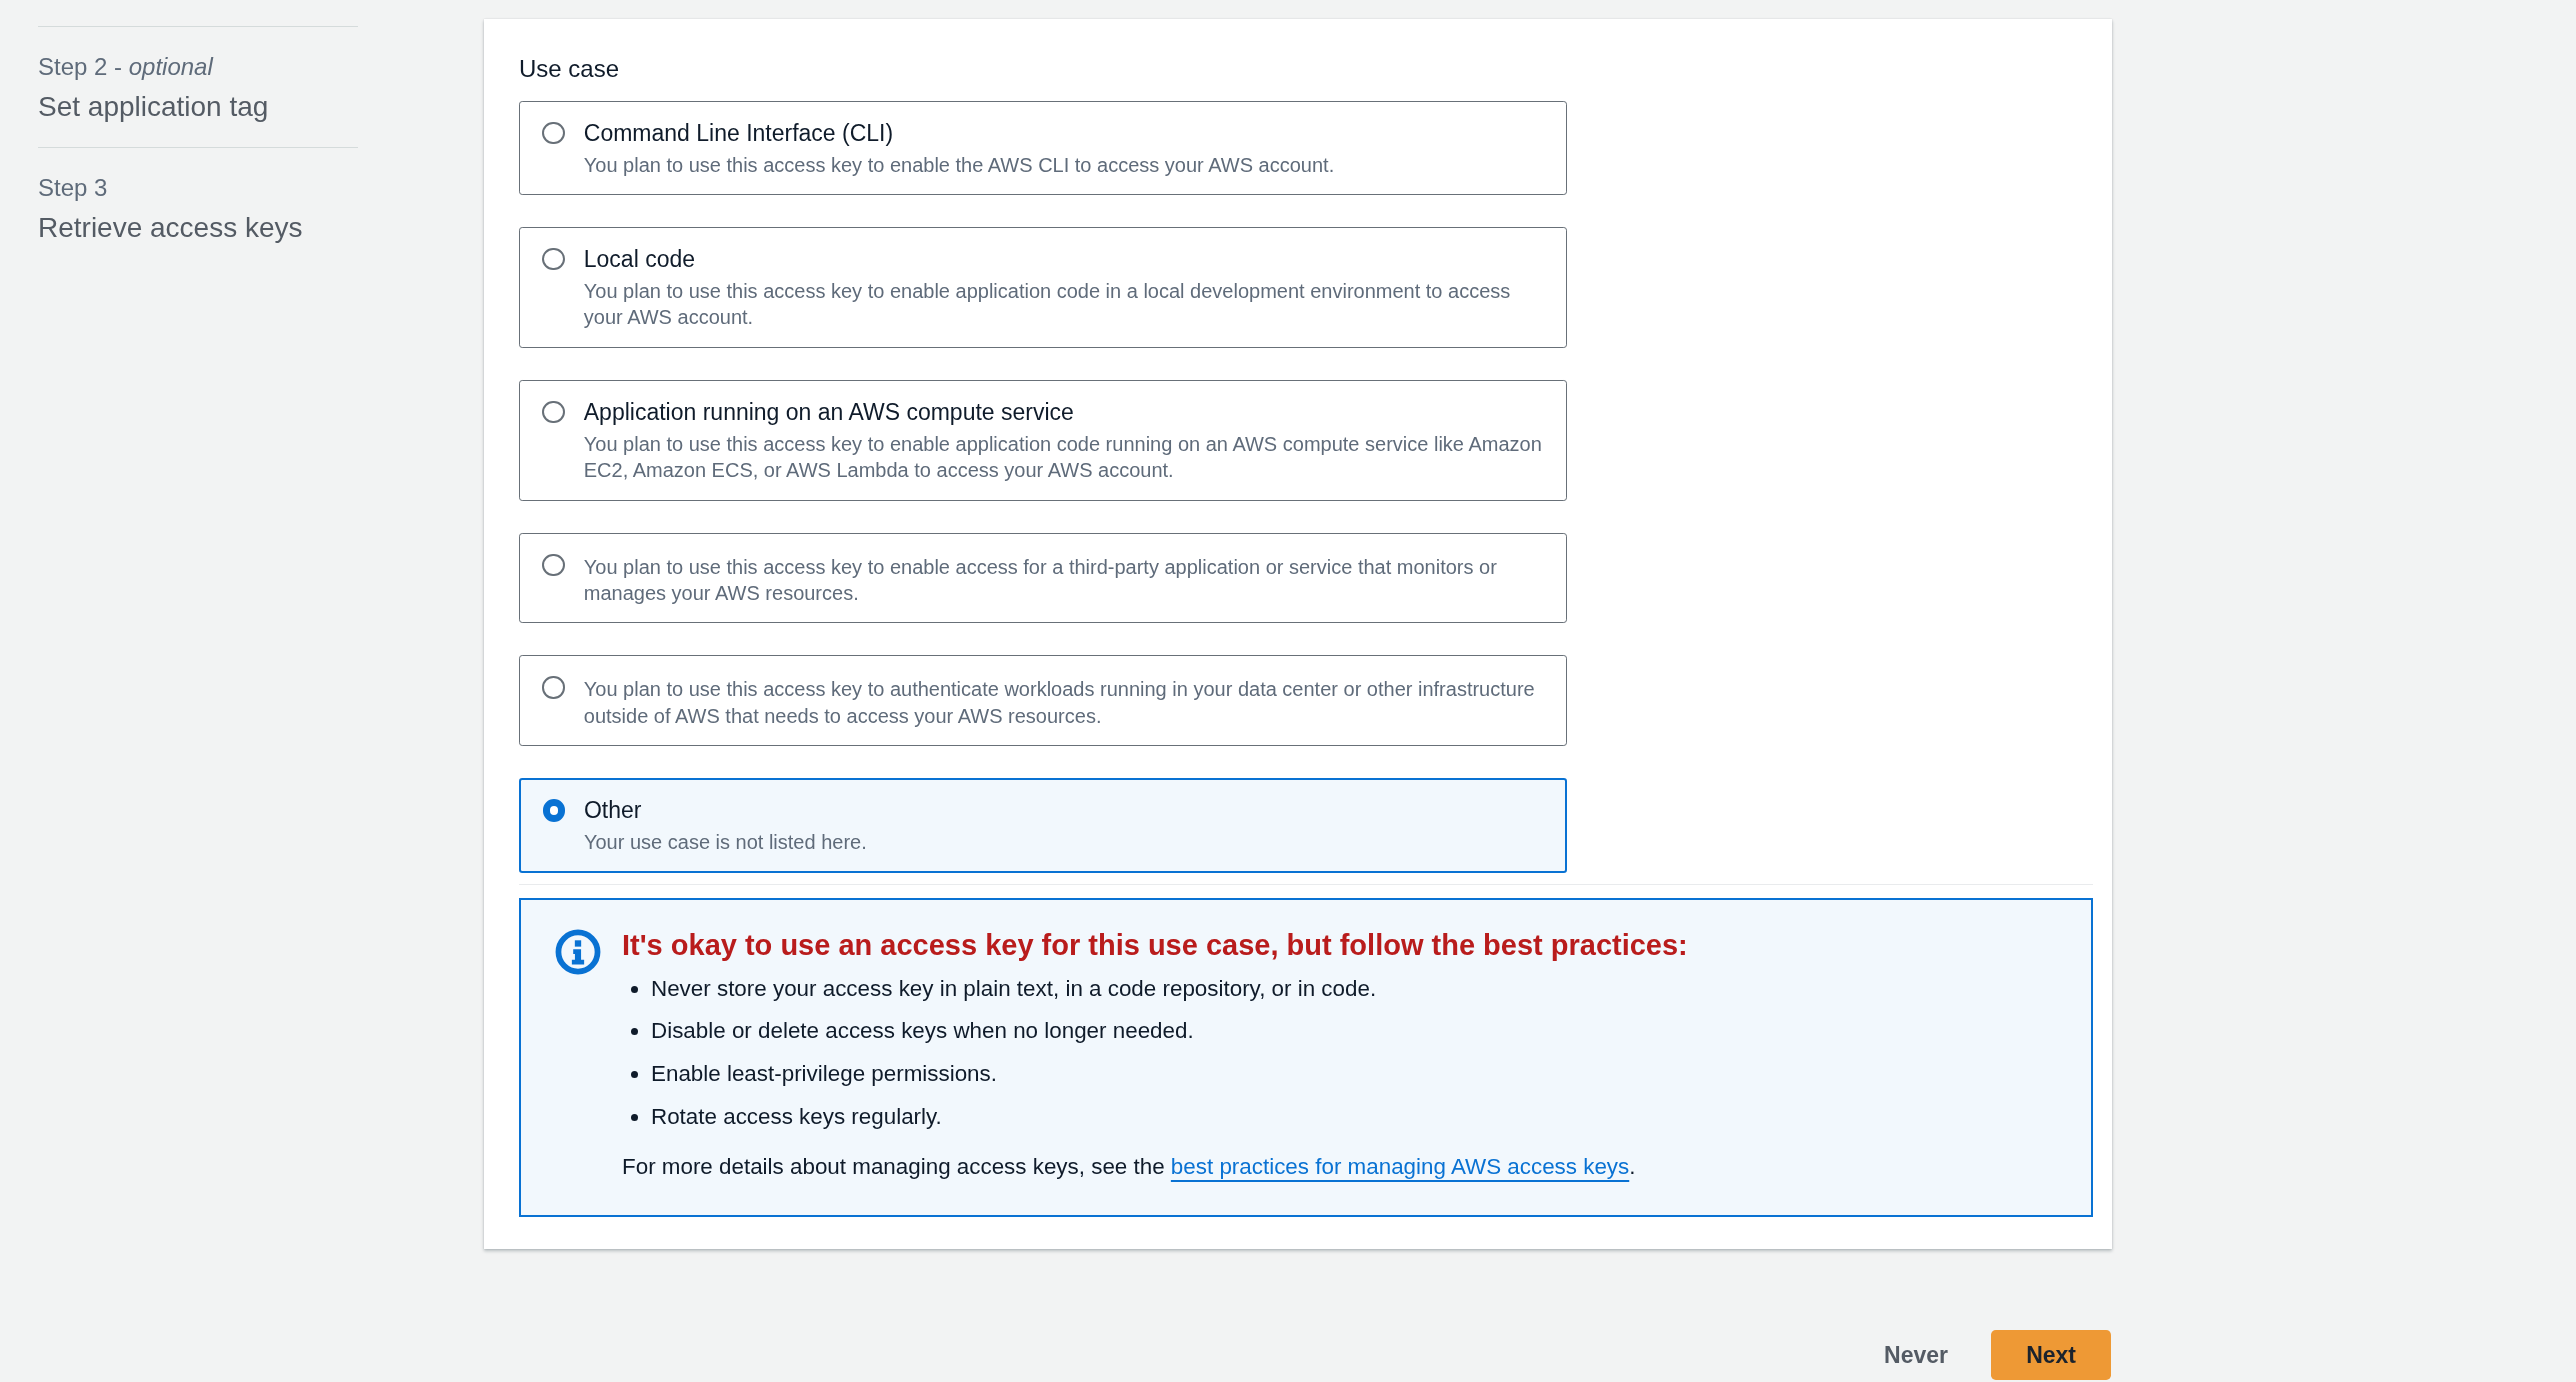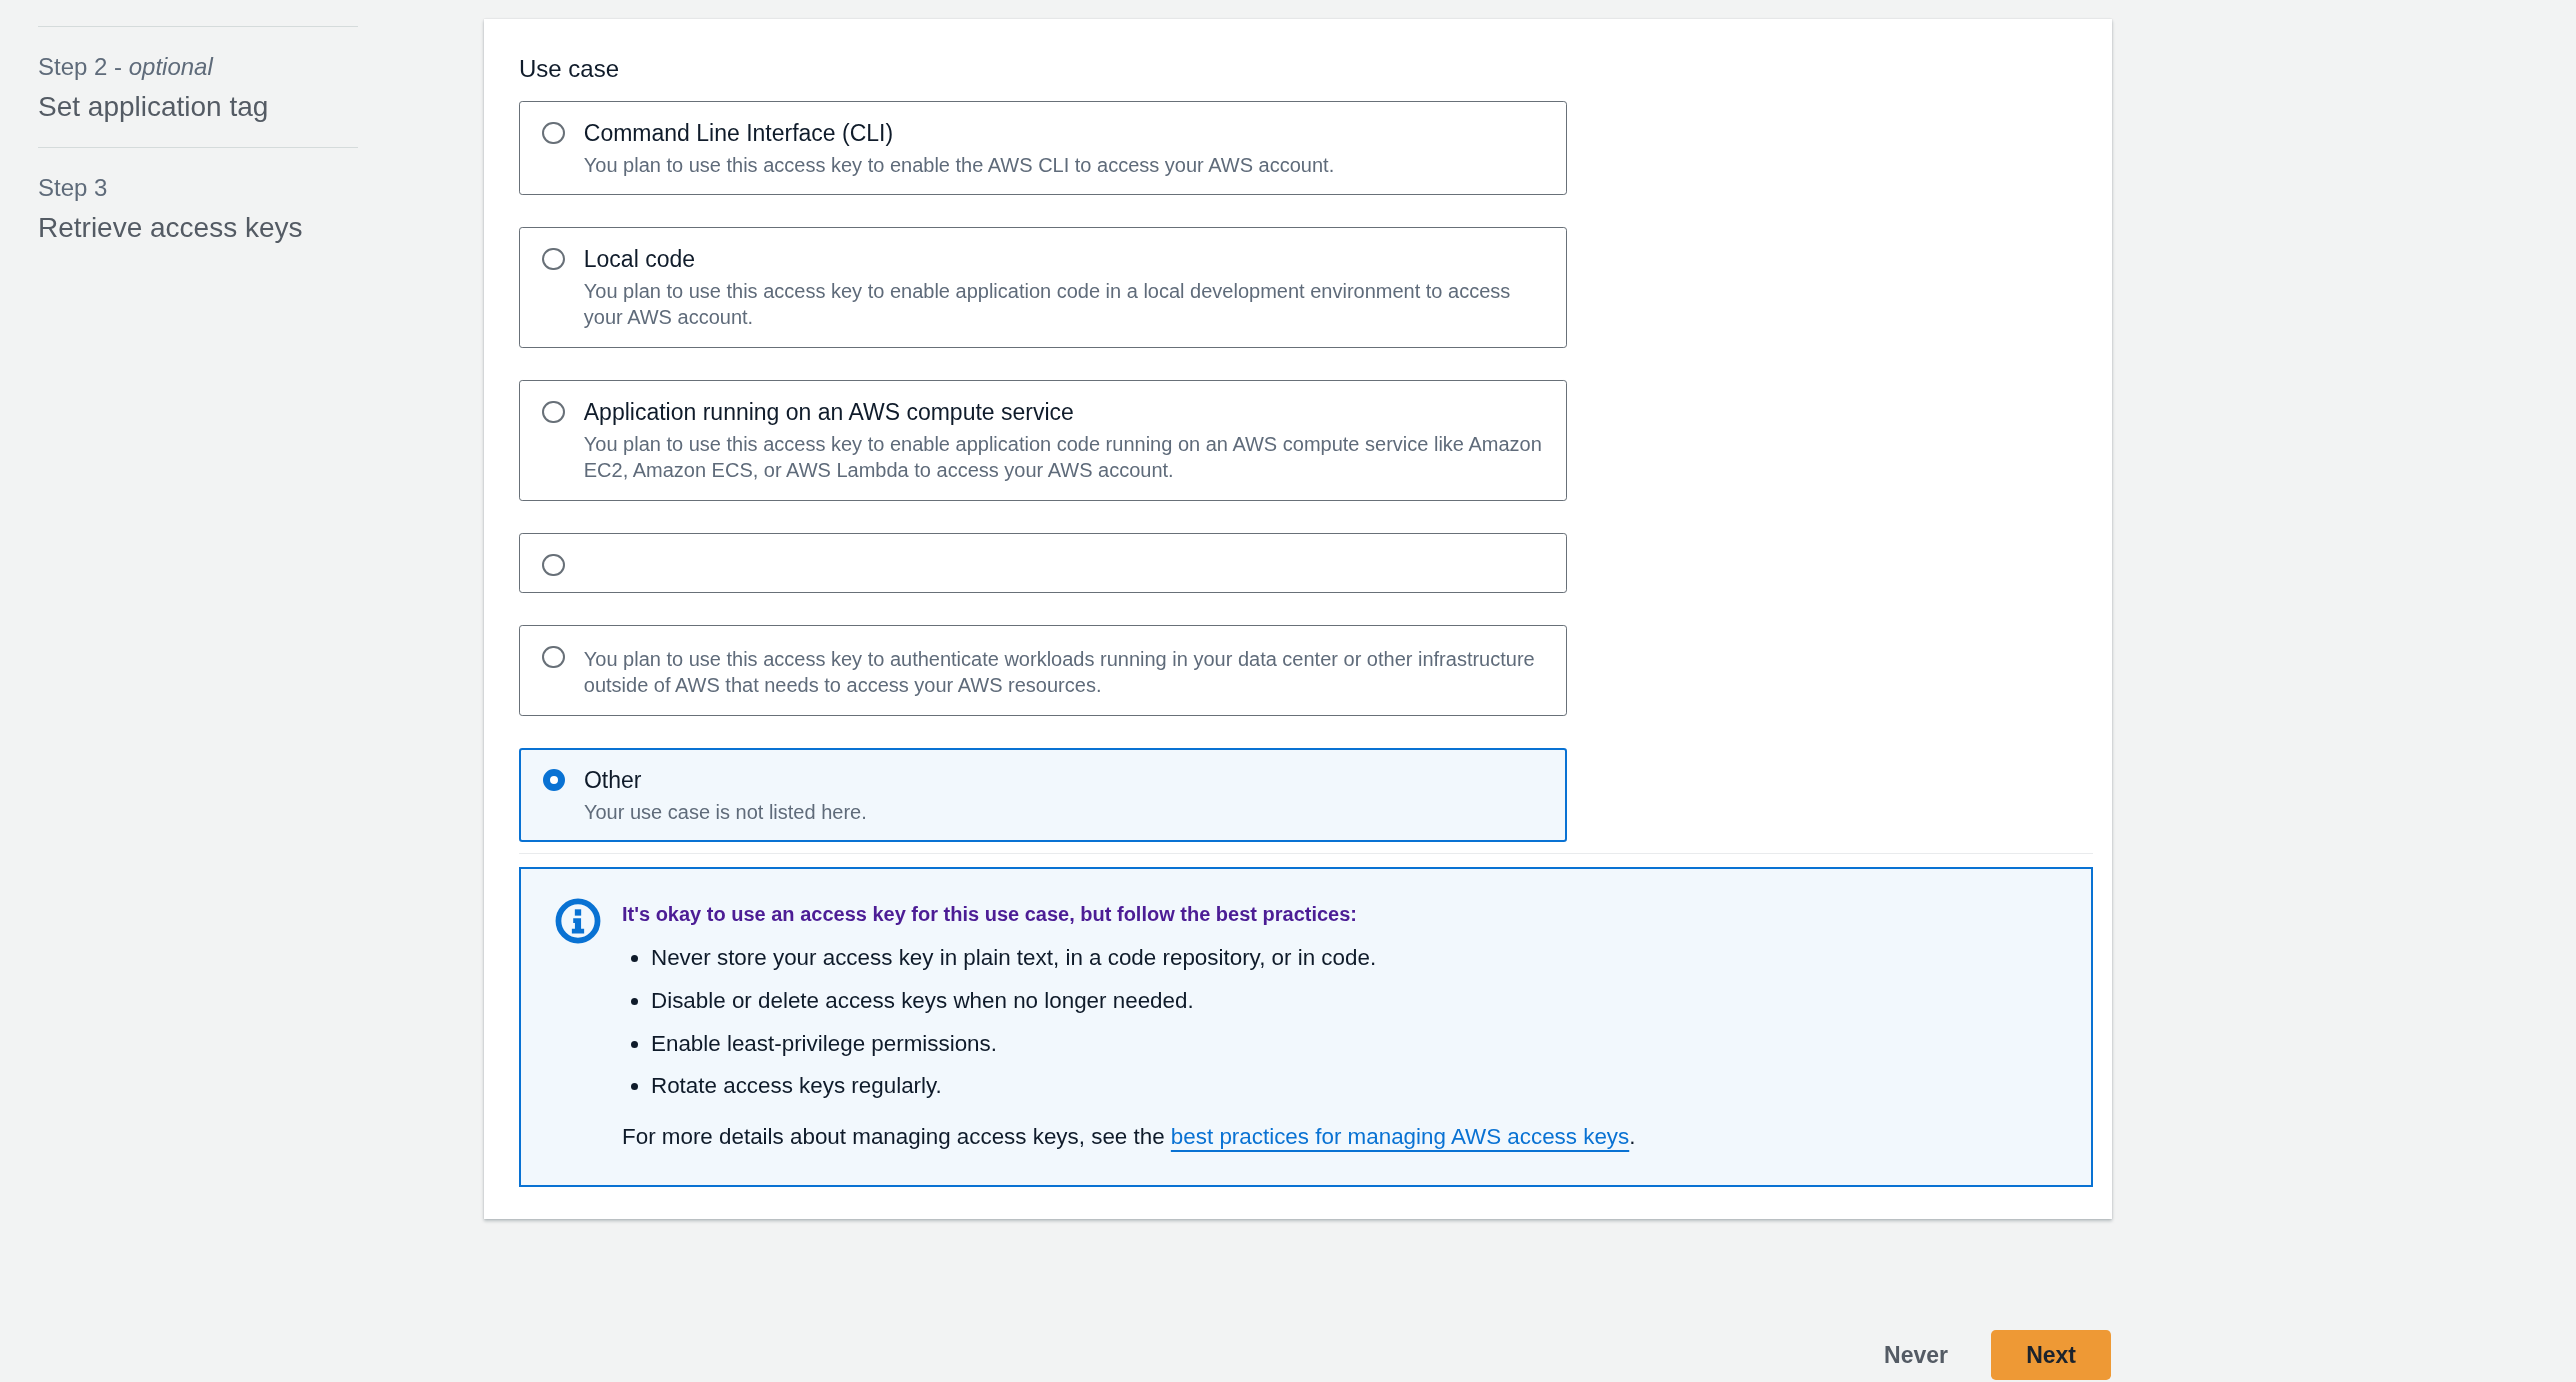--- a/index.html
+++ b/index.html
@@ -105,24 +105,24 @@
     margin-top: 13px;
     border: 2.4px solid #0972d3;
     background: #f2f8fd;
     padding: 29px 32px 34px 34px;
     display: flex;
     gap: 21px;
     align-items: flex-start;
   }
   .info-icon { flex: none; width: 46px; height: 46px; }
   .alert-title {
-    font-size: 20px;
+    font-size: 29px;
     font-weight: 700;
     line-height: 32px;
-    color: #4c1d95;
+    color: #b91c1c;
   }
   .alert ul {
     margin: 13px 0 0 0;
     padding-left: 29px;
   }
   .alert li {
     font-size: 22.4px;
     line-height: 29px;
     color: #0f1b2a;
     margin-bottom: 13.6px;
@@ -213,20 +213,21 @@
       <span class="radio"></span>
       <div>
         <div class="tile-title">Application running on an AWS compute service</div>
         <div class="tile-desc">You plan to use this access key to enable application code running on an AWS compute service like Amazon EC2, Amazon ECS, or AWS Lambda to access your AWS account.</div>
       </div>
     </div>
 
     <div class="tile">
       <span class="radio"></span>
       <div>
+        <div class="tile-desc">You plan to use this access key to enable access for a third-party application or service that monitors or manages your AWS resources.</div>
       </div>
     </div>
 
     <div class="tile">
       <span class="radio"></span>
       <div>
         <div class="tile-desc">You plan to use this access key to authenticate workloads running in your data center or other infrastructure outside of AWS that needs to access your AWS resources.</div>
       </div>
     </div>
 

